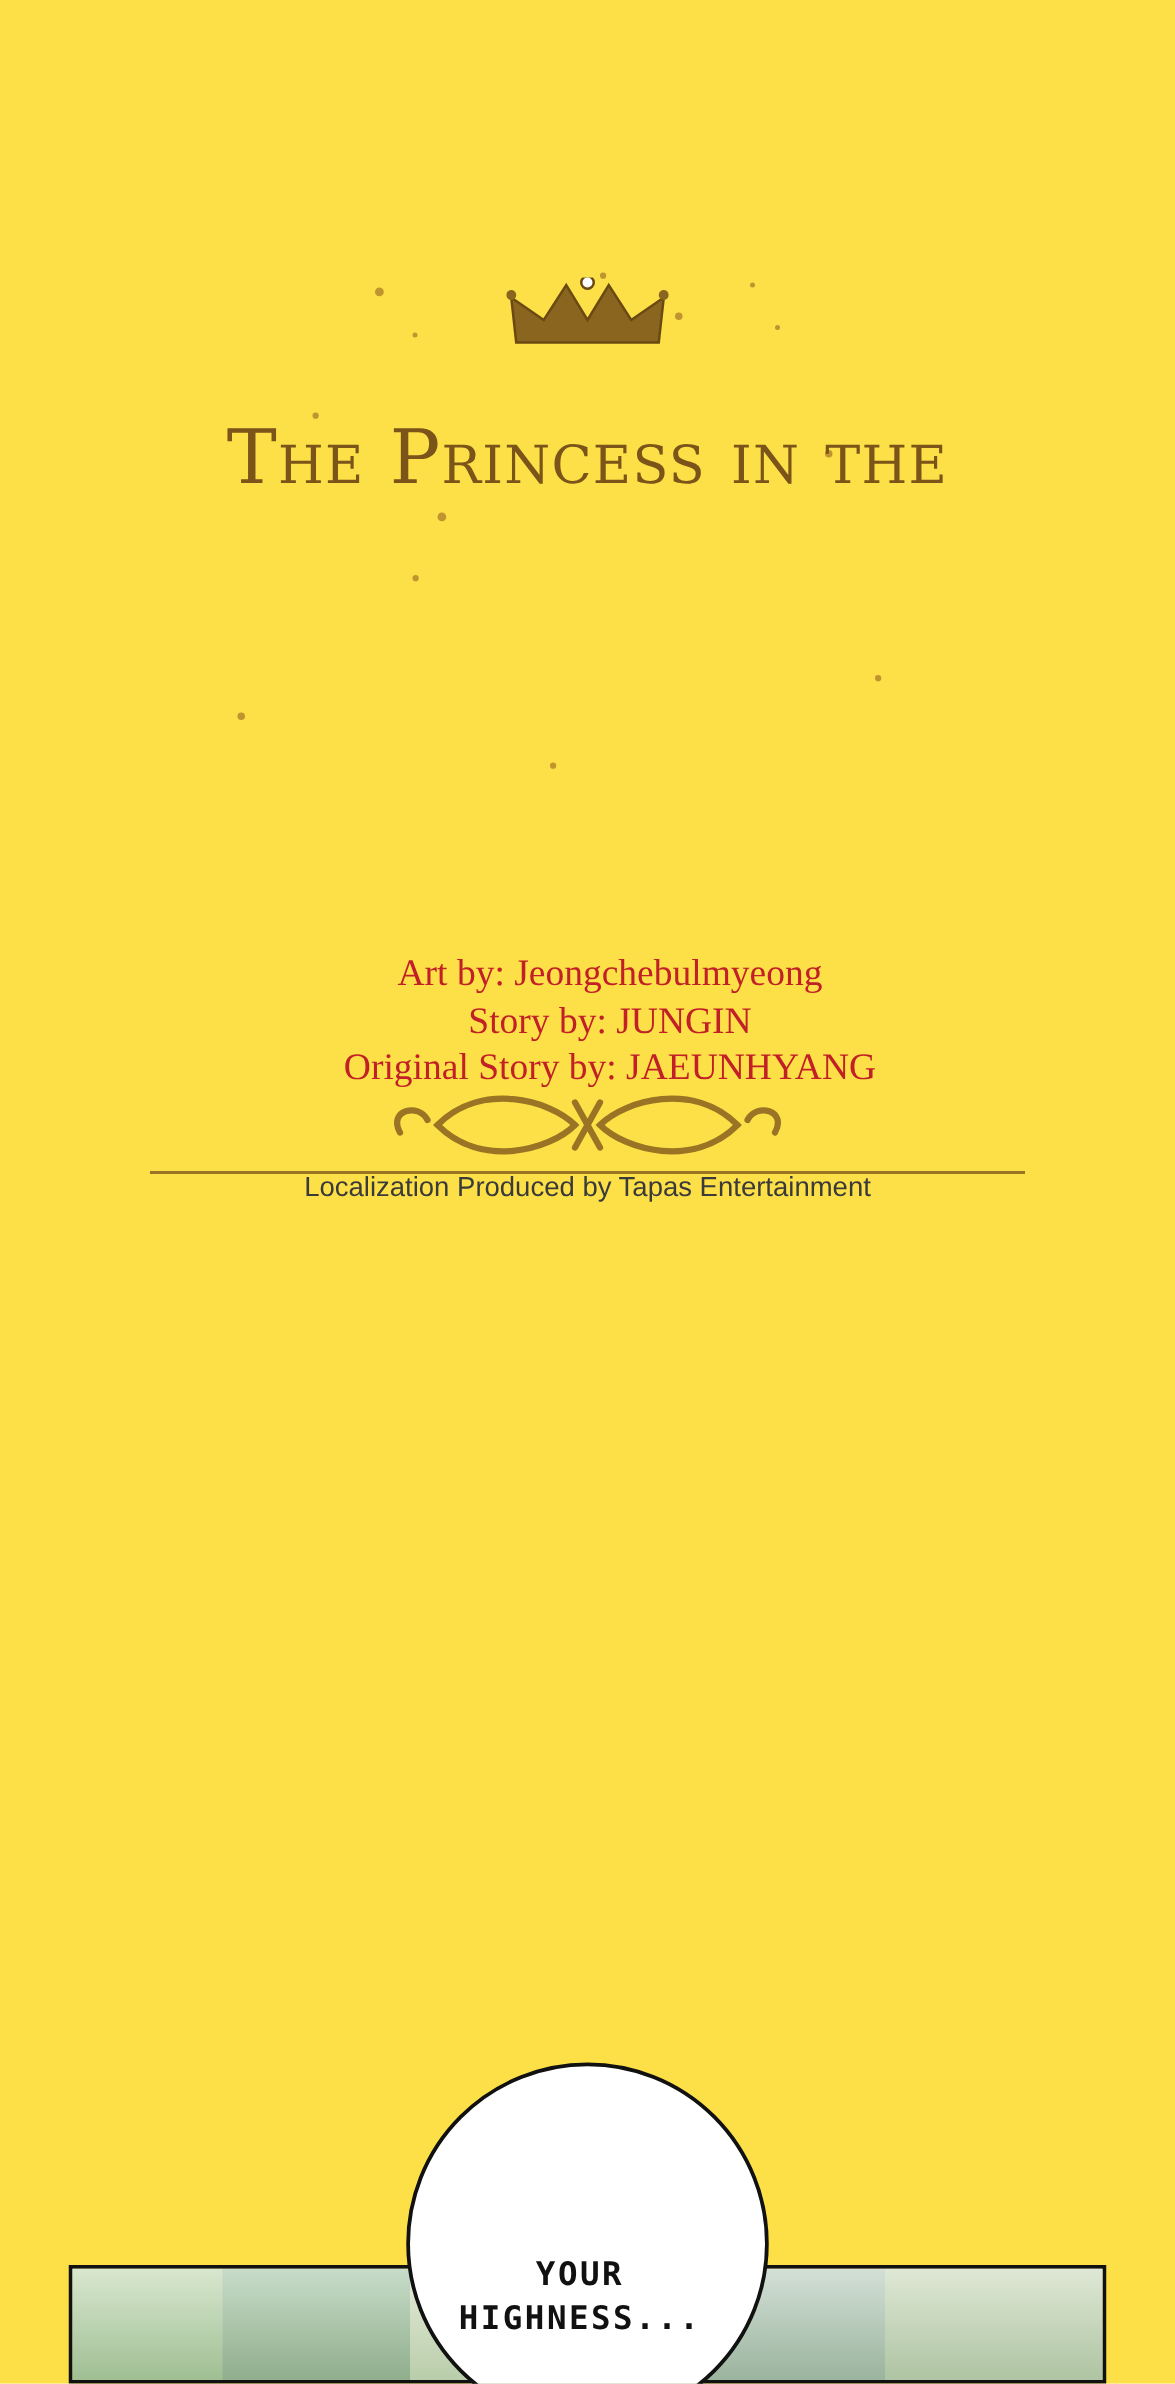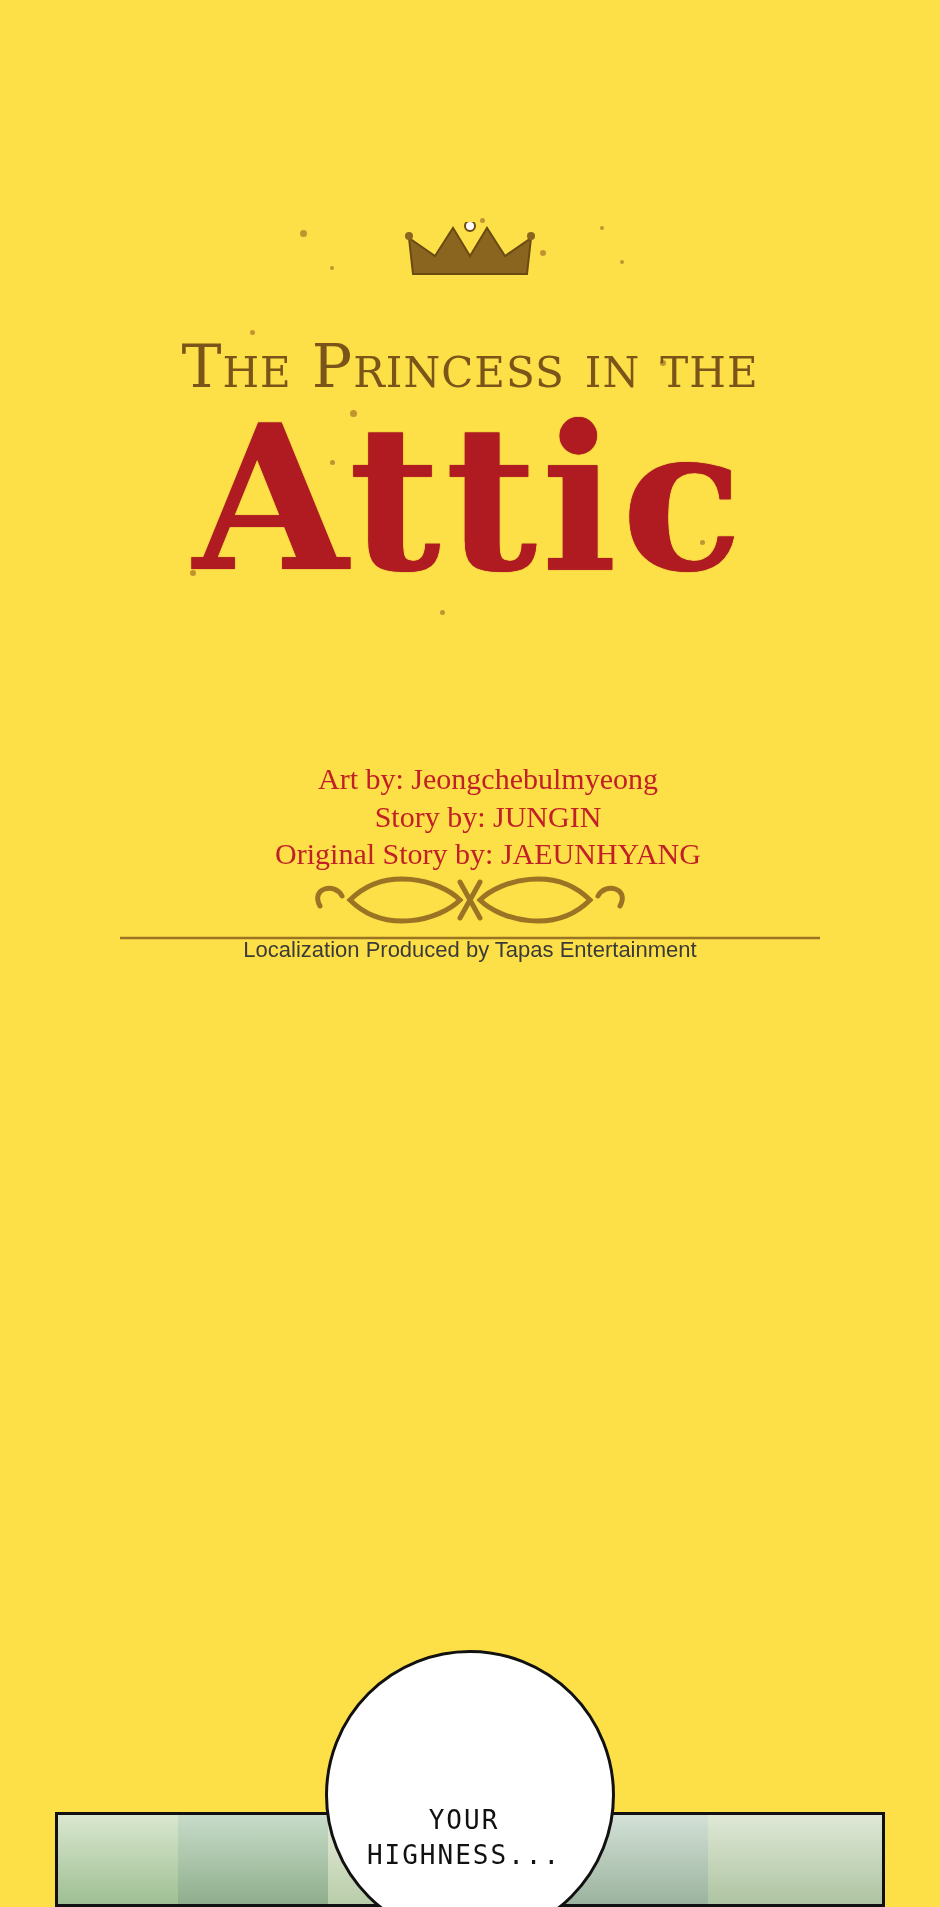--- a/index.html
+++ b/index.html
@@ -156,21 +156,21 @@
     box-sizing: border-box;
     z-index: 5;
   }
   .bubble-text {
     position: absolute;
     left: 0;
     right: 12px;
     top: 150px;
     text-align: center;
     font-family: "DejaVu Sans Mono", monospace;
-    font-weight: normal;
+    font-weight: bold;
     font-size: 26px;
     line-height: 1.35;
     letter-spacing: 2px;
     color: #111;
     white-space: pre-line;
   }
 </style>
 </head>
 <body>
 
@@ -196,23 +196,20 @@
     <span class="speck" style="left:330px;top:250px;width:5px;height:5px;"></span>
     <span class="speck" style="left:620px;top:50px;width:4px;height:4px;"></span>
     <span class="speck" style="left:190px;top:360px;width:6px;height:6px;"></span>
     <span class="speck" style="left:700px;top:330px;width:5px;height:5px;"></span>
     <span class="speck" style="left:440px;top:400px;width:5px;height:5px;"></span>
 
     <div class="title-line-1">
       <span>The Princess in the</span>
     </div>
 
-    <div class="title-word-attic">
-      <span>Attic</span>
-    </div>
 
     <svg class="flourish" viewBox="0 0 700 90">
       <g fill="none" stroke="#9a7324" stroke-width="5" stroke-linecap="round">
         <path d="M230 40 C265 5, 320 20, 340 40 C320 60, 265 75, 230 40 Z"></path>
         <path d="M470 40 C435 5, 380 20, 360 40 C380 60, 435 75, 470 40 Z"></path>
         <path d="M340 22 L360 58 M360 22 L340 58"></path>
         <path d="M200 46 C190 28, 215 22, 222 36"></path>
         <path d="M500 46 C510 28, 485 22, 478 36"></path>
       </g>
       <line x1="0" y1="78" x2="700" y2="78" stroke="#9a7324" stroke-width="2.5"></line>

